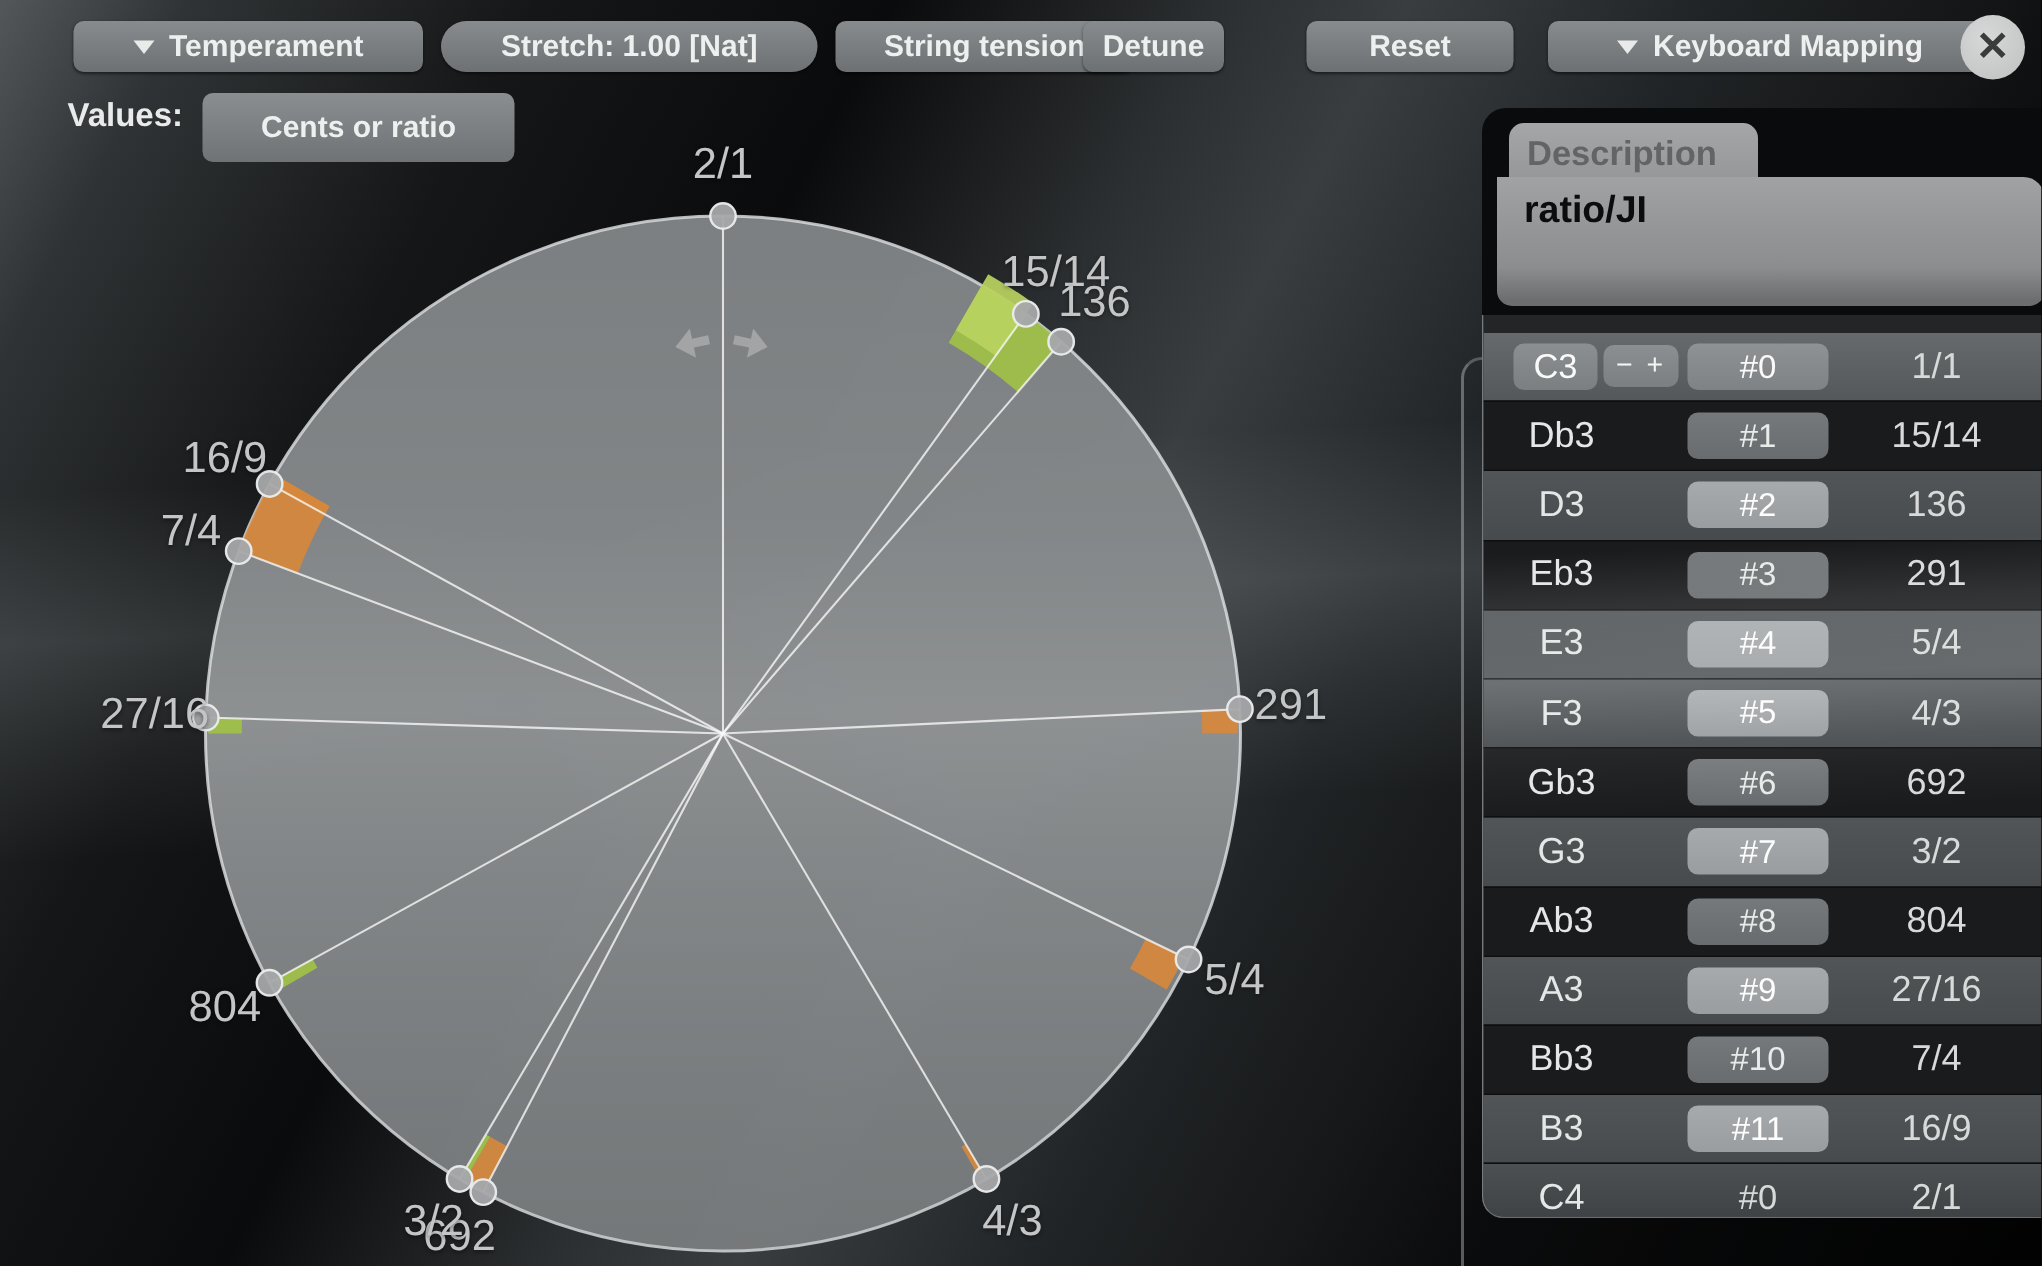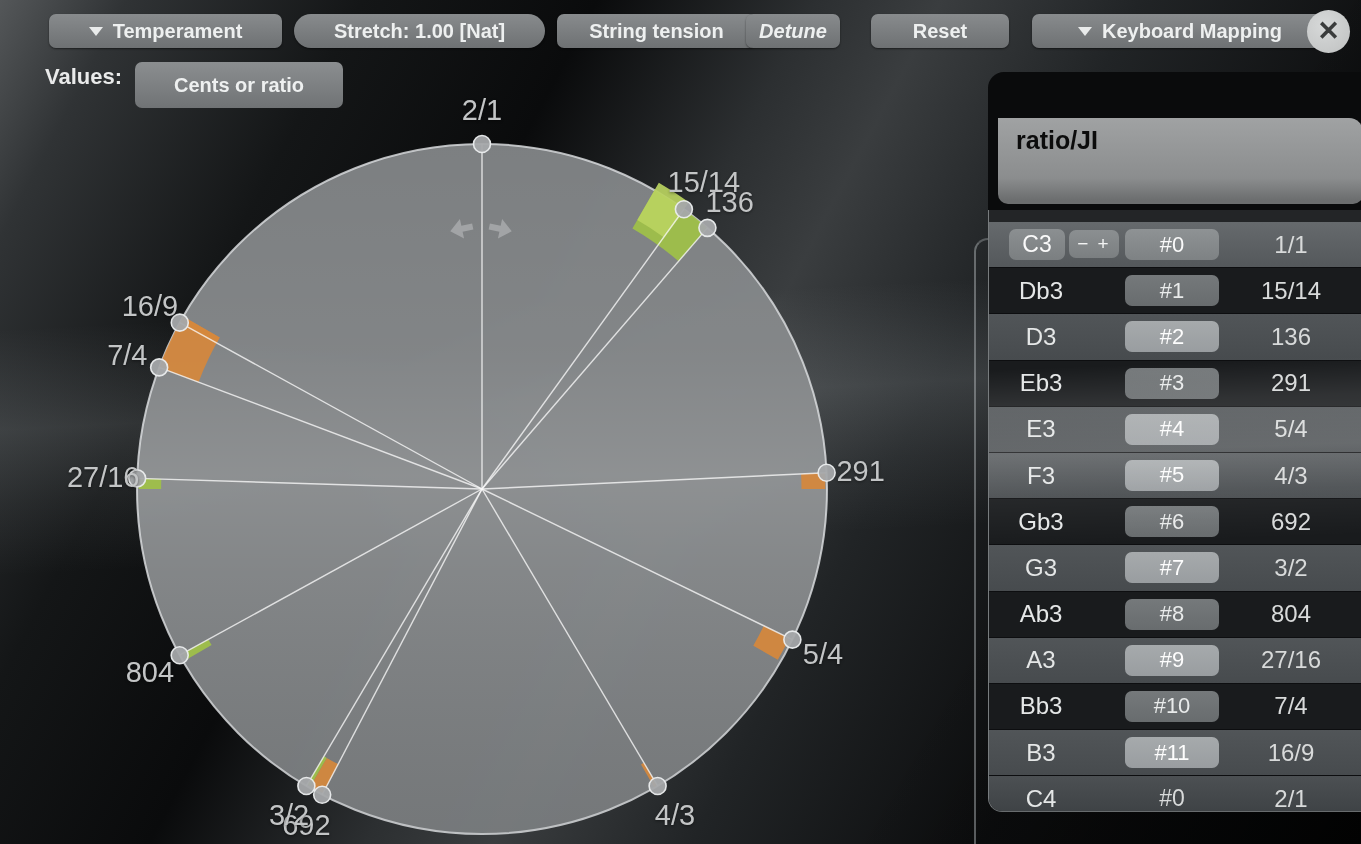--- a/index.html
+++ b/index.html
@@ -182,40 +182,43 @@
   <div class="tbtn" style="left:17px;width:233px;">
     <span class="tri"></span>
     <span>Temperament</span>
   </div>
   <div class="tbtn" style="left:262px;width:251px;border-radius:17px;">
     <span>Stretch: 1.00 [Nat]</span>
   </div>
   <div class="tbtn" style="left:525px;width:199px;">
     <span>String tension</span>
   </div>
-  <div class="tbtn" style="left:714px;width:94px;font-style:italic;">
+  <div class="tbtn" style="left:690px;width:94px;">
     <span>Detune</span>
   </div>
   <div class="tbtn" style="left:1000px;width:296px;">
     <span class="tri"></span>
     <span>Keyboard Mapping</span>
   </div>
   <div class="tbtn" style="left:839px;width:138px;">
     <span>Reset</span>
   </div>
   <div class="close-btn">
     <span>✕</span>
   </div>
 
   <div class="values-label">Values:</div>
   <div class="values-btn">
     <span>Cents or ratio</span>
   </div>
 
   <div class="desc-outer">
+    <div class="desc-tab">
+      <span>Description</span>
+    </div>
     <div class="desc-body">
       <span>ratio/JI</span>
     </div>
   </div>
 
   <div class="table-outer">
     <div class="table-rows" id="table-rows">
         <div class="trow white first">
           <div class="note-btn">C3</div>
           <div class="stepper">− +</div>

